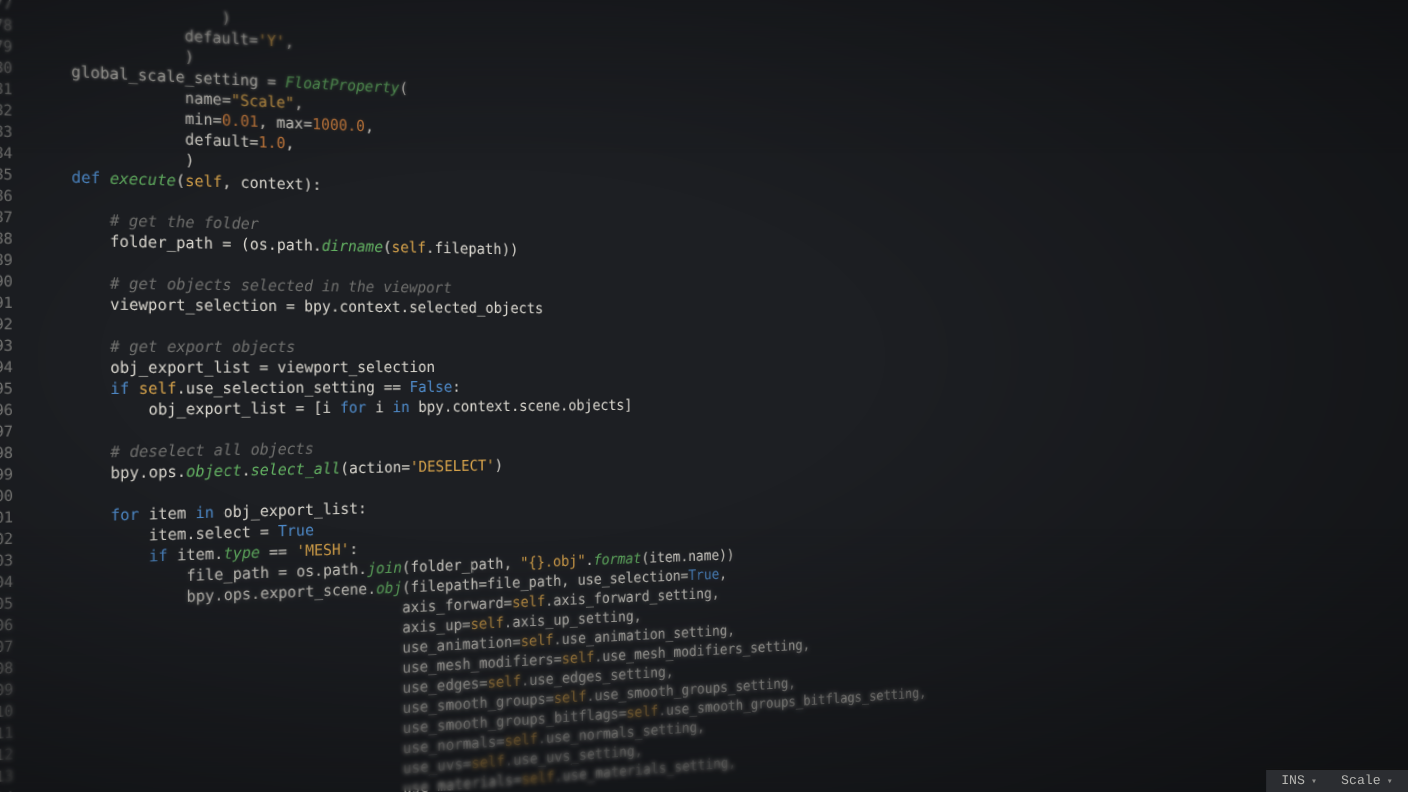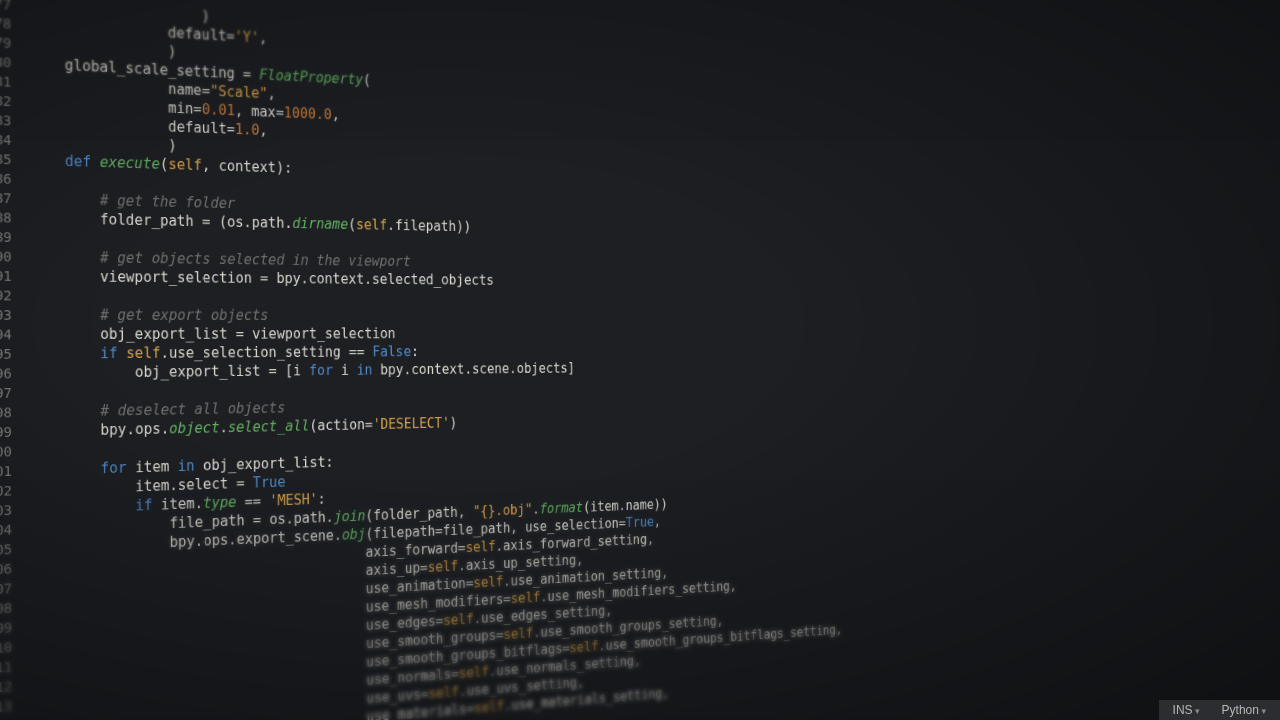--- a/index.html
+++ b/index.html
@@ -51,21 +51,21 @@
   .op   {color:#d9d6ce;}
   .const{color:#4e8ac9;}      
   .attr {color:#62b061;font-style:italic;}
   
   .statusbar{
     position:absolute;
     bottom:0;right:0;
     background:#2b2d31;
     color:#b7b7b3;
     font-size:12px;
-    font-family:Liberation Sans, sans-serif;
+    font-family:Liberation Mono, monospace;
     padding:3px 14px;
     display:flex;
     gap:22px;
     border-top:1px solid #111;
   }
   .statusbar span::after{content:" ▾";color:#8a8a88;font-size:9px;}
   
   .vignette{
     pointer-events:none;
     position:absolute;inset:0;
@@ -134,14 +134,14 @@
     <div class="code" id="code"><span class="line"><span class="indent">&nbsp;&nbsp;&nbsp;&nbsp;&nbsp;&nbsp;&nbsp;&nbsp;&nbsp;&nbsp;&nbsp;&nbsp;&nbsp;&nbsp;&nbsp;&nbsp;&nbsp;&nbsp;&nbsp;&nbsp;</span><span class="op">)</span></span><span class="line"><span class="indent">&nbsp;&nbsp;&nbsp;&nbsp;&nbsp;&nbsp;&nbsp;&nbsp;&nbsp;&nbsp;&nbsp;&nbsp;&nbsp;&nbsp;&nbsp;&nbsp;</span><span class="ident">default</span><span class="op">=</span><span class="str">'Y'</span><span class="op">,</span></span><span class="line"><span class="indent">&nbsp;&nbsp;&nbsp;&nbsp;&nbsp;&nbsp;&nbsp;&nbsp;&nbsp;&nbsp;&nbsp;&nbsp;&nbsp;&nbsp;&nbsp;&nbsp;</span><span class="op">)</span></span><span class="line"><span class="indent">&nbsp;&nbsp;&nbsp;&nbsp;</span><span class="ident">global_scale_setting</span><span class="op"> = </span><span class="fn">FloatProperty</span><span class="op">(</span></span><span class="line"><span class="indent">&nbsp;&nbsp;&nbsp;&nbsp;&nbsp;&nbsp;&nbsp;&nbsp;&nbsp;&nbsp;&nbsp;&nbsp;&nbsp;&nbsp;&nbsp;&nbsp;</span><span class="ident">name</span><span class="op">=</span><span class="str">"Scale"</span><span class="op">,</span></span><span class="line"><span class="indent">&nbsp;&nbsp;&nbsp;&nbsp;&nbsp;&nbsp;&nbsp;&nbsp;&nbsp;&nbsp;&nbsp;&nbsp;&nbsp;&nbsp;&nbsp;&nbsp;</span><span class="ident">min</span><span class="op">=</span><span class="num">0.01</span><span class="op">, </span><span class="ident">max</span><span class="op">=</span><span class="num">1000.0</span><span class="op">,</span></span><span class="line"><span class="indent">&nbsp;&nbsp;&nbsp;&nbsp;&nbsp;&nbsp;&nbsp;&nbsp;&nbsp;&nbsp;&nbsp;&nbsp;&nbsp;&nbsp;&nbsp;&nbsp;</span><span class="ident">default</span><span class="op">=</span><span class="num">1.0</span><span class="op">,</span></span><span class="line"><span class="indent">&nbsp;&nbsp;&nbsp;&nbsp;&nbsp;&nbsp;&nbsp;&nbsp;&nbsp;&nbsp;&nbsp;&nbsp;&nbsp;&nbsp;&nbsp;&nbsp;</span><span class="op">)</span></span><span class="line"><span class="indent">&nbsp;&nbsp;&nbsp;&nbsp;</span><span class="kw">def </span><span class="fn">execute</span><span class="op">(</span><span class="param">self</span><span class="op">, </span><span class="ident">context</span><span class="op">):</span></span><span class="line"><span class="indent"></span></span><span class="line"><span class="indent">&nbsp;&nbsp;&nbsp;&nbsp;&nbsp;&nbsp;&nbsp;&nbsp;</span><span class="cmt"># get the folder</span></span><span class="line"><span class="indent">&nbsp;&nbsp;&nbsp;&nbsp;&nbsp;&nbsp;&nbsp;&nbsp;</span><span class="ident">folder_path</span><span class="op"> = (</span><span class="ident">os</span><span class="op">.</span><span class="ident">path</span><span class="op">.</span><span class="fn">dirname</span><span class="op">(</span><span class="param">self</span><span class="op">.</span><span class="ident">filepath</span><span class="op">))</span></span><span class="line"><span class="indent"></span></span><span class="line"><span class="indent">&nbsp;&nbsp;&nbsp;&nbsp;&nbsp;&nbsp;&nbsp;&nbsp;</span><span class="cmt"># get objects selected in the viewport</span></span><span class="line"><span class="indent">&nbsp;&nbsp;&nbsp;&nbsp;&nbsp;&nbsp;&nbsp;&nbsp;</span><span class="ident">viewport_selection</span><span class="op"> = </span><span class="ident">bpy</span><span class="op">.</span><span class="ident">context</span><span class="op">.</span><span class="ident">selected_objects</span></span><span class="line"><span class="indent"></span></span><span class="line"><span class="indent">&nbsp;&nbsp;&nbsp;&nbsp;&nbsp;&nbsp;&nbsp;&nbsp;</span><span class="cmt"># get export objects</span></span><span class="line"><span class="indent">&nbsp;&nbsp;&nbsp;&nbsp;&nbsp;&nbsp;&nbsp;&nbsp;</span><span class="ident">obj_export_list</span><span class="op"> = </span><span class="ident">viewport_selection</span></span><span class="line"><span class="indent">&nbsp;&nbsp;&nbsp;&nbsp;&nbsp;&nbsp;&nbsp;&nbsp;</span><span class="kw">if </span><span class="param">self</span><span class="op">.</span><span class="ident">use_selection_setting</span><span class="op"> == </span><span class="const">False</span><span class="op">:</span></span><span class="line"><span class="indent">&nbsp;&nbsp;&nbsp;&nbsp;&nbsp;&nbsp;&nbsp;&nbsp;&nbsp;&nbsp;&nbsp;&nbsp;</span><span class="ident">obj_export_list</span><span class="op"> = [</span><span class="ident">i</span><span class="kw"> for </span><span class="ident">i</span><span class="kw"> in </span><span class="ident">bpy</span><span class="op">.</span><span class="ident">context</span><span class="op">.</span><span class="ident">scene</span><span class="op">.</span><span class="ident">objects</span><span class="op">]</span></span><span class="line"><span class="indent"></span></span><span class="line"><span class="indent">&nbsp;&nbsp;&nbsp;&nbsp;&nbsp;&nbsp;&nbsp;&nbsp;</span><span class="cmt"># deselect all objects</span></span><span class="line"><span class="indent">&nbsp;&nbsp;&nbsp;&nbsp;&nbsp;&nbsp;&nbsp;&nbsp;</span><span class="ident">bpy</span><span class="op">.</span><span class="ident">ops</span><span class="op">.</span><span class="attr">object</span><span class="op">.</span><span class="fn">select_all</span><span class="op">(</span><span class="ident">action</span><span class="op">=</span><span class="str">'DESELECT'</span><span class="op">)</span></span><span class="line"><span class="indent"></span></span><span class="line"><span class="indent">&nbsp;&nbsp;&nbsp;&nbsp;&nbsp;&nbsp;&nbsp;&nbsp;</span><span class="kw">for </span><span class="ident">item</span><span class="kw"> in </span><span class="ident">obj_export_list</span><span class="op">:</span></span><span class="line"><span class="indent">&nbsp;&nbsp;&nbsp;&nbsp;&nbsp;&nbsp;&nbsp;&nbsp;&nbsp;&nbsp;&nbsp;&nbsp;</span><span class="ident">item</span><span class="op">.</span><span class="ident">select</span><span class="op"> = </span><span class="const">True</span></span><span class="line"><span class="indent">&nbsp;&nbsp;&nbsp;&nbsp;&nbsp;&nbsp;&nbsp;&nbsp;&nbsp;&nbsp;&nbsp;&nbsp;</span><span class="kw">if </span><span class="ident">item</span><span class="op">.</span><span class="attr">type</span><span class="op"> == </span><span class="str">'MESH'</span><span class="op">:</span></span><span class="line"><span class="indent">&nbsp;&nbsp;&nbsp;&nbsp;&nbsp;&nbsp;&nbsp;&nbsp;&nbsp;&nbsp;&nbsp;&nbsp;&nbsp;&nbsp;&nbsp;&nbsp;</span><span class="ident">file_path</span><span class="op"> = </span><span class="ident">os</span><span class="op">.</span><span class="ident">path</span><span class="op">.</span><span class="fn">join</span><span class="op">(</span><span class="ident">folder_path</span><span class="op">, </span><span class="str">"{}.obj"</span><span class="op">.</span><span class="fn">format</span><span class="op">(</span><span class="ident">item</span><span class="op">.</span><span class="ident">name</span><span class="op">))</span></span><span class="line"><span class="indent">&nbsp;&nbsp;&nbsp;&nbsp;&nbsp;&nbsp;&nbsp;&nbsp;&nbsp;&nbsp;&nbsp;&nbsp;&nbsp;&nbsp;&nbsp;&nbsp;</span><span class="ident">bpy</span><span class="op">.</span><span class="ident">ops</span><span class="op">.</span><span class="ident">export_scene</span><span class="op">.</span><span class="fn">obj</span><span class="op">(</span><span class="ident">filepath</span><span class="op">=</span><span class="ident">file_path</span><span class="op">, </span><span class="ident">use_selection</span><span class="op">=</span><span class="const">True</span><span class="op">,</span></span><span class="line"><span class="indent">&nbsp;&nbsp;&nbsp;&nbsp;&nbsp;&nbsp;&nbsp;&nbsp;&nbsp;&nbsp;&nbsp;&nbsp;&nbsp;&nbsp;&nbsp;&nbsp;&nbsp;&nbsp;&nbsp;&nbsp;&nbsp;&nbsp;&nbsp;&nbsp;&nbsp;&nbsp;&nbsp;&nbsp;&nbsp;&nbsp;&nbsp;&nbsp;&nbsp;&nbsp;&nbsp;&nbsp;&nbsp;&nbsp;&nbsp;&nbsp;</span><span class="ident">axis_forward</span><span class="op">=</span><span class="param">self</span><span class="op">.</span><span class="ident">axis_forward_setting</span><span class="op">,</span></span><span class="line"><span class="indent">&nbsp;&nbsp;&nbsp;&nbsp;&nbsp;&nbsp;&nbsp;&nbsp;&nbsp;&nbsp;&nbsp;&nbsp;&nbsp;&nbsp;&nbsp;&nbsp;&nbsp;&nbsp;&nbsp;&nbsp;&nbsp;&nbsp;&nbsp;&nbsp;&nbsp;&nbsp;&nbsp;&nbsp;&nbsp;&nbsp;&nbsp;&nbsp;&nbsp;&nbsp;&nbsp;&nbsp;&nbsp;&nbsp;&nbsp;&nbsp;</span><span class="ident">axis_up</span><span class="op">=</span><span class="param">self</span><span class="op">.</span><span class="ident">axis_up_setting</span><span class="op">,</span></span><span class="line"><span class="indent">&nbsp;&nbsp;&nbsp;&nbsp;&nbsp;&nbsp;&nbsp;&nbsp;&nbsp;&nbsp;&nbsp;&nbsp;&nbsp;&nbsp;&nbsp;&nbsp;&nbsp;&nbsp;&nbsp;&nbsp;&nbsp;&nbsp;&nbsp;&nbsp;&nbsp;&nbsp;&nbsp;&nbsp;&nbsp;&nbsp;&nbsp;&nbsp;&nbsp;&nbsp;&nbsp;&nbsp;&nbsp;&nbsp;&nbsp;&nbsp;</span><span class="ident">use_animation</span><span class="op">=</span><span class="param">self</span><span class="op">.</span><span class="ident">use_animation_setting</span><span class="op">,</span></span><span class="line"><span class="indent">&nbsp;&nbsp;&nbsp;&nbsp;&nbsp;&nbsp;&nbsp;&nbsp;&nbsp;&nbsp;&nbsp;&nbsp;&nbsp;&nbsp;&nbsp;&nbsp;&nbsp;&nbsp;&nbsp;&nbsp;&nbsp;&nbsp;&nbsp;&nbsp;&nbsp;&nbsp;&nbsp;&nbsp;&nbsp;&nbsp;&nbsp;&nbsp;&nbsp;&nbsp;&nbsp;&nbsp;&nbsp;&nbsp;&nbsp;&nbsp;</span><span class="ident">use_mesh_modifiers</span><span class="op">=</span><span class="param">self</span><span class="op">.</span><span class="ident">use_mesh_modifiers_setting</span><span class="op">,</span></span><span class="line"><span class="indent">&nbsp;&nbsp;&nbsp;&nbsp;&nbsp;&nbsp;&nbsp;&nbsp;&nbsp;&nbsp;&nbsp;&nbsp;&nbsp;&nbsp;&nbsp;&nbsp;&nbsp;&nbsp;&nbsp;&nbsp;&nbsp;&nbsp;&nbsp;&nbsp;&nbsp;&nbsp;&nbsp;&nbsp;&nbsp;&nbsp;&nbsp;&nbsp;&nbsp;&nbsp;&nbsp;&nbsp;&nbsp;&nbsp;&nbsp;&nbsp;</span><span class="ident">use_edges</span><span class="op">=</span><span class="param">self</span><span class="op">.</span><span class="ident">use_edges_setting</span><span class="op">,</span></span><span class="line"><span class="indent">&nbsp;&nbsp;&nbsp;&nbsp;&nbsp;&nbsp;&nbsp;&nbsp;&nbsp;&nbsp;&nbsp;&nbsp;&nbsp;&nbsp;&nbsp;&nbsp;&nbsp;&nbsp;&nbsp;&nbsp;&nbsp;&nbsp;&nbsp;&nbsp;&nbsp;&nbsp;&nbsp;&nbsp;&nbsp;&nbsp;&nbsp;&nbsp;&nbsp;&nbsp;&nbsp;&nbsp;&nbsp;&nbsp;&nbsp;&nbsp;</span><span class="ident">use_smooth_groups</span><span class="op">=</span><span class="param">self</span><span class="op">.</span><span class="ident">use_smooth_groups_setting</span><span class="op">,</span></span><span class="line"><span class="indent">&nbsp;&nbsp;&nbsp;&nbsp;&nbsp;&nbsp;&nbsp;&nbsp;&nbsp;&nbsp;&nbsp;&nbsp;&nbsp;&nbsp;&nbsp;&nbsp;&nbsp;&nbsp;&nbsp;&nbsp;&nbsp;&nbsp;&nbsp;&nbsp;&nbsp;&nbsp;&nbsp;&nbsp;&nbsp;&nbsp;&nbsp;&nbsp;&nbsp;&nbsp;&nbsp;&nbsp;&nbsp;&nbsp;&nbsp;&nbsp;</span><span class="ident">use_smooth_groups_bitflags</span><span class="op">=</span><span class="param">self</span><span class="op">.</span><span class="ident">use_smooth_groups_bitflags_setting</span><span class="op">,</span></span><span class="line"><span class="indent">&nbsp;&nbsp;&nbsp;&nbsp;&nbsp;&nbsp;&nbsp;&nbsp;&nbsp;&nbsp;&nbsp;&nbsp;&nbsp;&nbsp;&nbsp;&nbsp;&nbsp;&nbsp;&nbsp;&nbsp;&nbsp;&nbsp;&nbsp;&nbsp;&nbsp;&nbsp;&nbsp;&nbsp;&nbsp;&nbsp;&nbsp;&nbsp;&nbsp;&nbsp;&nbsp;&nbsp;&nbsp;&nbsp;&nbsp;&nbsp;</span><span class="ident">use_normals</span><span class="op">=</span><span class="param">self</span><span class="op">.</span><span class="ident">use_normals_setting</span><span class="op">,</span></span><span class="line"><span class="indent">&nbsp;&nbsp;&nbsp;&nbsp;&nbsp;&nbsp;&nbsp;&nbsp;&nbsp;&nbsp;&nbsp;&nbsp;&nbsp;&nbsp;&nbsp;&nbsp;&nbsp;&nbsp;&nbsp;&nbsp;&nbsp;&nbsp;&nbsp;&nbsp;&nbsp;&nbsp;&nbsp;&nbsp;&nbsp;&nbsp;&nbsp;&nbsp;&nbsp;&nbsp;&nbsp;&nbsp;&nbsp;&nbsp;&nbsp;&nbsp;</span><span class="ident">use_uvs</span><span class="op">=</span><span class="param">self</span><span class="op">.</span><span class="ident">use_uvs_setting</span><span class="op">,</span></span><span class="line"><span class="indent">&nbsp;&nbsp;&nbsp;&nbsp;&nbsp;&nbsp;&nbsp;&nbsp;&nbsp;&nbsp;&nbsp;&nbsp;&nbsp;&nbsp;&nbsp;&nbsp;&nbsp;&nbsp;&nbsp;&nbsp;&nbsp;&nbsp;&nbsp;&nbsp;&nbsp;&nbsp;&nbsp;&nbsp;&nbsp;&nbsp;&nbsp;&nbsp;&nbsp;&nbsp;&nbsp;&nbsp;&nbsp;&nbsp;&nbsp;&nbsp;</span><span class="ident">use_materials</span><span class="op">=</span><span class="param">self</span><span class="op">.</span><span class="ident">use_materials_setting</span><span class="op">,</span></span></div>
   </div>
 </div>
 
 <div class="blurTop"></div>
 <div class="blurBot"></div>
 <div class="vignette"></div>
 
 <div class="statusbar">
   <span>INS</span>
-  <span>Python</span>
+  <span>Scale</span>
 </div>
 
 </body></html>

